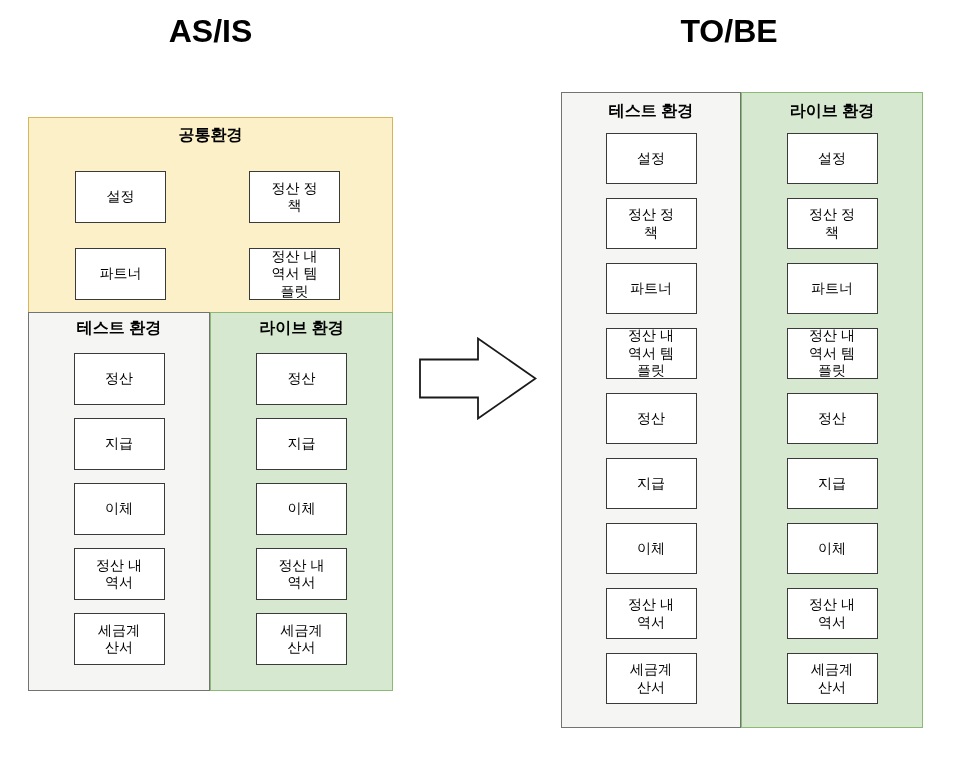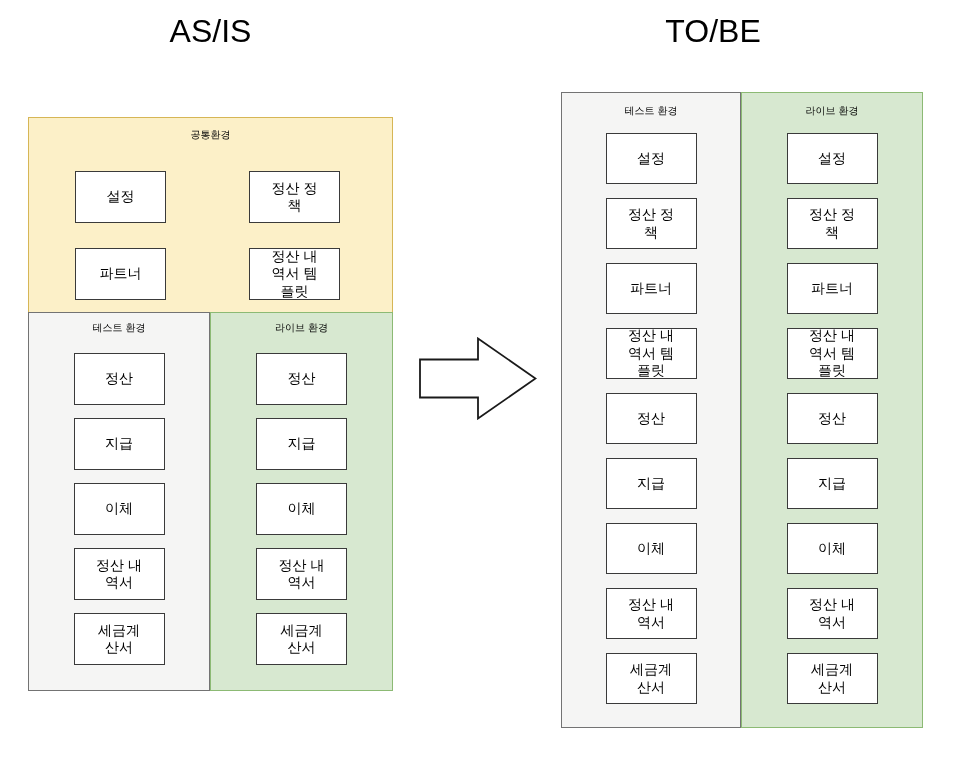--- a/index.html
+++ b/index.html
@@ -11,36 +11,36 @@
     background: var(--page-bg, #ffffff);
     font-family: "Liberation Sans", "DejaVu Sans", sans-serif;
     color: var(--text, #000000);
     overflow: hidden;
   }
   .title {
     position: absolute;
     top: 12px;
     font-size: 32px;
     line-height: 38px;
-    font-weight: 400;
+    font-weight: 700;
     text-align: center;
     letter-spacing: 0px;
     color: var(--text, #000);
   }
   .title-asis { left: 28px; width: 365px; }
-  .title-tobe { left: 532px; width: 362px; }
+  .title-tobe { left: 548px; width: 362px; }
 
   .panel {
     position: absolute;
     box-sizing: border-box;
   }
   .panel-header {
-    font-size: 10px;
+    font-size: 16px;
     line-height: 18px;
-    font-weight: 400;
+    font-weight: 700;
     text-align: center;
   }
 
   
   .common-panel {
     left: 28px; top: 117px; width: 365px; height: 230px;
     background: var(--common-fill, #FFF2CC);
     border: 1.5px solid var(--common-stroke, #D6B656);
   }
   .common-panel .panel-header { padding-top: 8px; }

